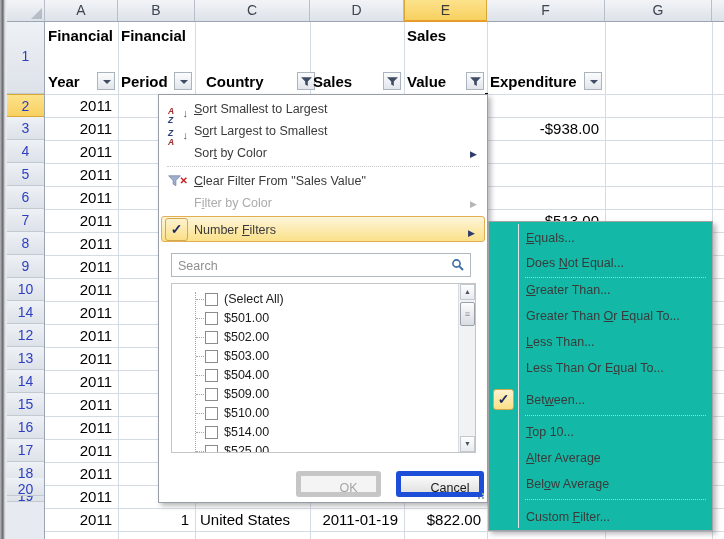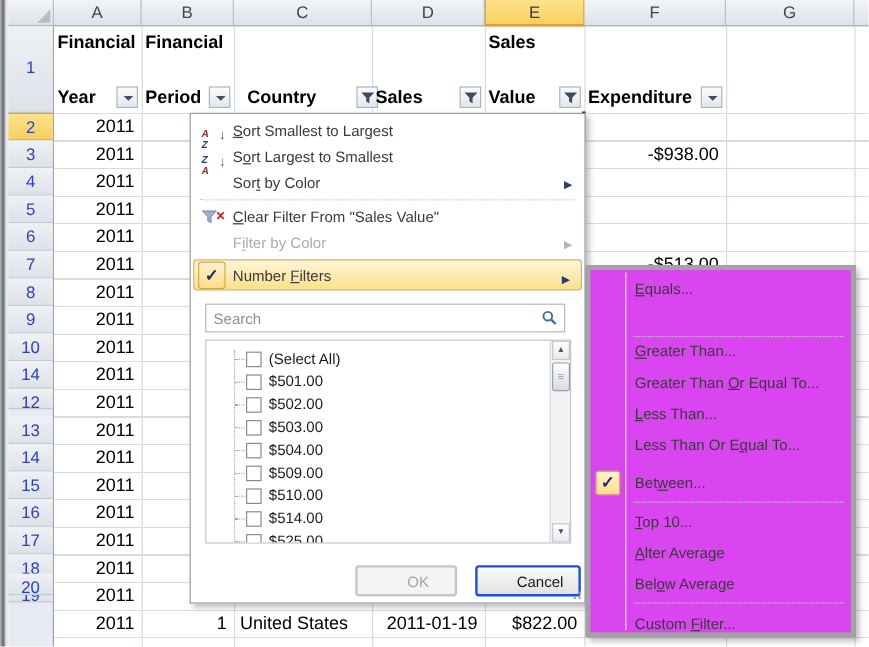--- a/index.html
+++ b/index.html
@@ -80,27 +80,27 @@
   .li .stub{position:absolute;left:24px;top:9px;width:8px;height:0;border-top:1px dotted #a8a8a8;}
   .li .cb{position:absolute;left:33px;top:3px;width:13px;height:13px;border:1px solid #8b8b8b;background:#fff;box-sizing:border-box;}
   .li .lt{position:absolute;left:52px;top:0;}
   .sbar{position:absolute;right:0;top:0;bottom:0;width:17px;background:#f1f2f4;border-left:1px solid #d9dbdf;box-sizing:border-box;}
   .sbtn{position:absolute;left:1px;width:15px;height:16px;background:linear-gradient(#fefefe,#e7eaee);
         border:1px solid #c3c9d1;box-sizing:border-box;text-align:center;font-size:7px;color:#4a5460;line-height:14px;}
   .sthumb{position:absolute;left:1px;top:18px;width:15px;height:24px;border:1px solid #98a0aa;border-radius:2px;
           background:linear-gradient(#fdfdfd,#d8dce1);box-sizing:border-box;text-align:center;color:#8a93a0;
           font-size:9px;line-height:22px;}
   
-  .btn{position:absolute;top:376px;height:26px;box-sizing:border-box;border:2px solid #1d4ed8;border-radius:3px;
+  .btn{position:absolute;top:376px;height:26px;box-sizing:border-box;border:5px solid #1d4ed8;border-radius:3px;
        background:linear-gradient(#fafafa,#e2e2e2);font-size:12.5px;color:#1a1a1a;text-align:center;line-height:24px;padding-left:20px;}
   .btn.disabled{background:#f4f4f4;border-color:#c6c6c6;color:#a5a5a5;}
   .grip{position:absolute;right:3px;bottom:3px;width:9px;height:9px;}
   .grip i{position:absolute;width:2px;height:2px;background:#9aa0a8;}
   
-  .submenu{left:488px;top:221px;width:225px;height:310px;background:#d946ef;border:4px solid #a3a3a3;
+  .submenu{left:488px;top:221px;width:225px;height:310px;background:#14b8a6;border:1px solid #a3a3a3;
            box-sizing:border-box;box-shadow:3px 3px 5px rgba(100,100,110,.45);z-index:6;}
   .gutter{position:absolute;left:29px;top:2px;bottom:2px;width:1px;background:#e3e4e9;}
   .si{position:absolute;left:1px;right:1px;height:22px;line-height:22px;font-size:12.5px;color:#3a3a3a;white-space:nowrap;}
   .si .lbl{position:absolute;left:36px;top:0;}
   .ssep{position:absolute;left:36px;right:6px;height:0;border-top:1px dotted #c9c9c9;}
 </style>
 </head>
 <body>
 
 <div id="app">
@@ -124,21 +124,21 @@
   <div class="abs rowhead sel" style="top:94px;height:23px;line-height:22px;">2</div>
   <div class="abs rowhead" style="top:117px;height:23px;line-height:22px;">3</div>
   <div class="abs rowhead" style="top:140px;height:23px;line-height:22px;">4</div>
   <div class="abs rowhead" style="top:163px;height:23px;line-height:22px;">5</div>
   <div class="abs rowhead" style="top:186px;height:23px;line-height:22px;">6</div>
   <div class="abs rowhead" style="top:209px;height:23px;line-height:22px;">7</div>
   <div class="abs rowhead" style="top:232px;height:23px;line-height:22px;">8</div>
   <div class="abs rowhead" style="top:255px;height:23px;line-height:22px;">9</div>
   <div class="abs rowhead" style="top:278px;height:23px;line-height:22px;">10</div>
   <div class="abs rowhead" style="top:301px;height:23px;line-height:22px;">14</div>
-  <div class="abs rowhead" style="top:324px;height:17px;line-height:22px;">12</div>
+  <div class="abs rowhead" style="top:324px;height:23px;line-height:22px;">12</div>
   <div class="abs rowhead" style="top:347px;height:23px;line-height:22px;">13</div>
   <div class="abs rowhead" style="top:370px;height:23px;line-height:22px;">14</div>
   <div class="abs rowhead" style="top:393px;height:23px;line-height:22px;">15</div>
   <div class="abs rowhead" style="top:416px;height:23px;line-height:22px;">16</div>
   <div class="abs rowhead" style="top:439px;height:23px;line-height:22px;">17</div>
   <div class="abs rowhead" style="top:462px;height:23px;line-height:22px;">18</div>
   <div class="abs rowhead" style="top:485px;height:17px;line-height:22px;">19</div>
   <div class="abs rowhead" style="top:478px;height:18px;line-height:22px;">20</div>
 
   <div>
@@ -342,20 +342,23 @@
       <i style="right:0;bottom:4px;position:absolute;"></i>
     </div>
   </div>
 
   <div class="abs submenu">
     <div class="gutter"></div>
 
     <div class="si" style="top:5px;">
       <span class="lbl"><span class="u">E</span><span>quals...</span></span>
     </div>
+    <div class="si" style="top:30px;">
+      <span class="lbl"><span>Does </span><span class="u">N</span><span>ot Equal...</span></span>
+    </div>
     <div class="ssep" style="top:55px;"></div>
     <div class="si" style="top:57px;">
       <span class="lbl"><span class="u">G</span><span>reater Than...</span></span>
     </div>
     <div class="si" style="top:83px;">
       <span class="lbl"><span>Greater Than </span><span class="u">O</span><span>r Equal To...</span></span>
     </div>
     <div class="si" style="top:109px;">
       <span class="lbl"><span class="u">L</span><span>ess Than...</span></span>
     </div>

